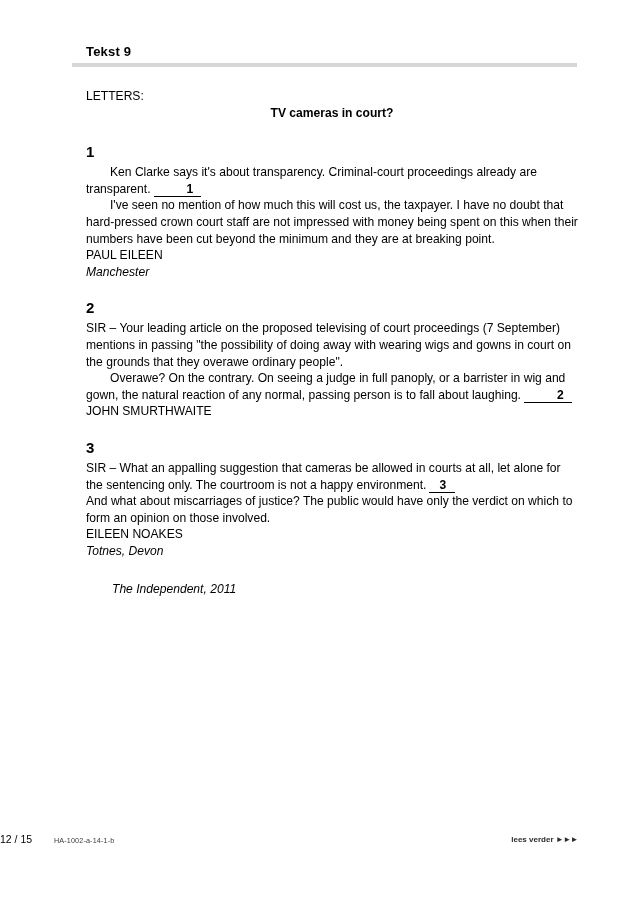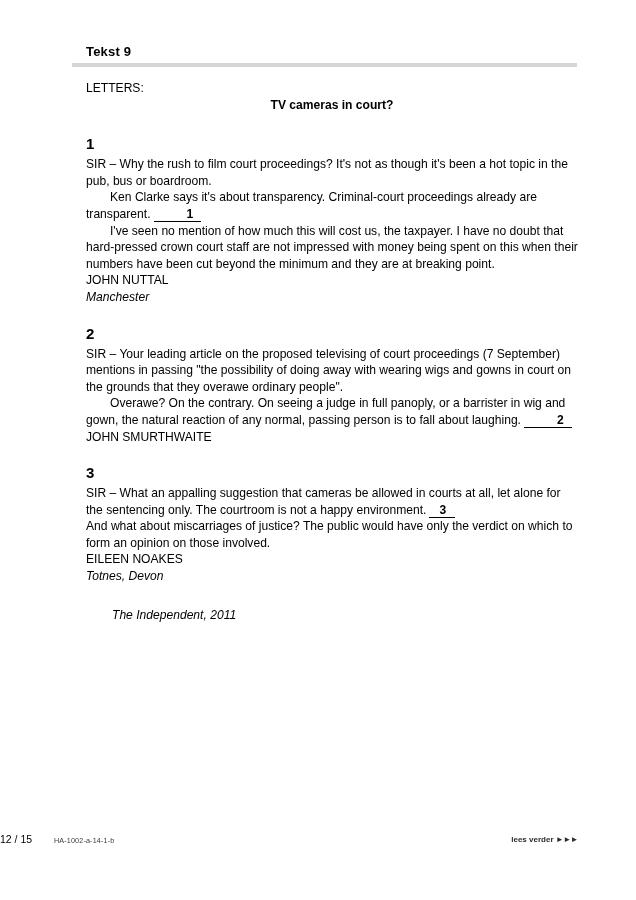--- a/index.html
+++ b/index.html
@@ -42,21 +42,21 @@
     top: 63px;
     width: 505px;
     height: 4px;
     background: #d6d6d6;
   }
 
   
   .content {
     position: absolute;
     left: 86px;
-    top: 80px;
+    top: 88px;
     width: 492px;
     font-size: 12.1px;
     line-height: 16.6px;
   }
 
   .letters-label {
     font-size: 12.1px;
     line-height: 16.6px;
   }
   .letters-title {
@@ -160,24 +160,23 @@
   <div class="tekst-heading">Tekst 9</div>
   <div class="header-rule"></div>
 
   <div class="content">
 
     <div class="letters-label">LETTERS:</div>
     <div class="letters-title">TV cameras in court?</div>
 
     <div class="letter-block first">
       <div class="letter-number">1</div>
-      <p class="para">SIR – Why the rush to film court proceedings? It's not as though it's been a hot topic in the pub, bus or boardroom.</p>
       <p class="para indent"><span>Ken Clarke says it's about transparency. Criminal-court proceedings already are transparent.</span><span class="blank">1</span></p>
       <p class="para indent">I've seen no mention of how much this will cost us, the taxpayer. I have no doubt that hard-pressed crown court staff are not impressed with money being spent on this when their numbers have been cut beyond the minimum and they are at breaking point.</p>
-      <p class="signature">JOHN NUTTAL</p>
+      <p class="signature">PAUL EILEEN</p>
       <p class="city">Manchester</p>
     </div>
 
     <div class="letter-block">
       <div class="letter-number">2</div>
       <p class="para">SIR – Your leading article on the proposed televising of court proceedings (7 September) mentions in passing "the possibility of doing away with wearing wigs and gowns in court on the grounds that they overawe ordinary people".</p>
       <p class="para indent"><span>Overawe? On the contrary. On seeing a judge in full panoply, or a barrister in wig and gown, the natural reaction of any normal, passing person is to fall about laughing.</span><span class="blank">2</span></p>
       <p class="signature">JOHN SMURTHWAITE</p>
     </div>
 

